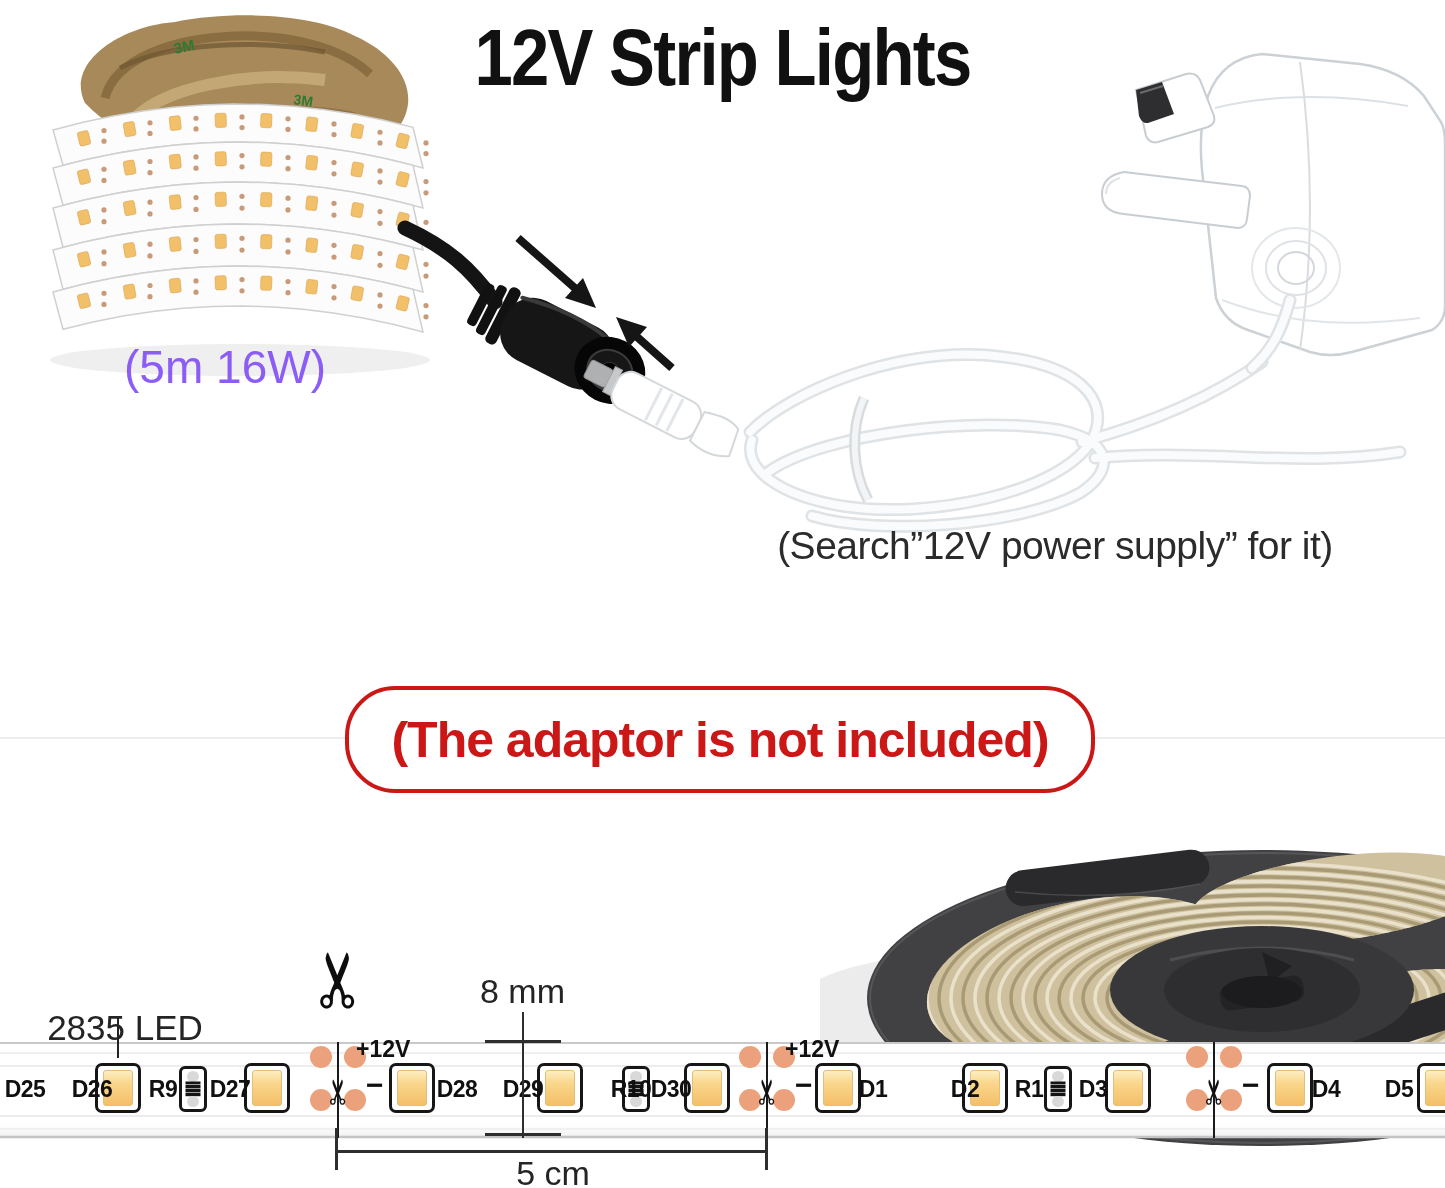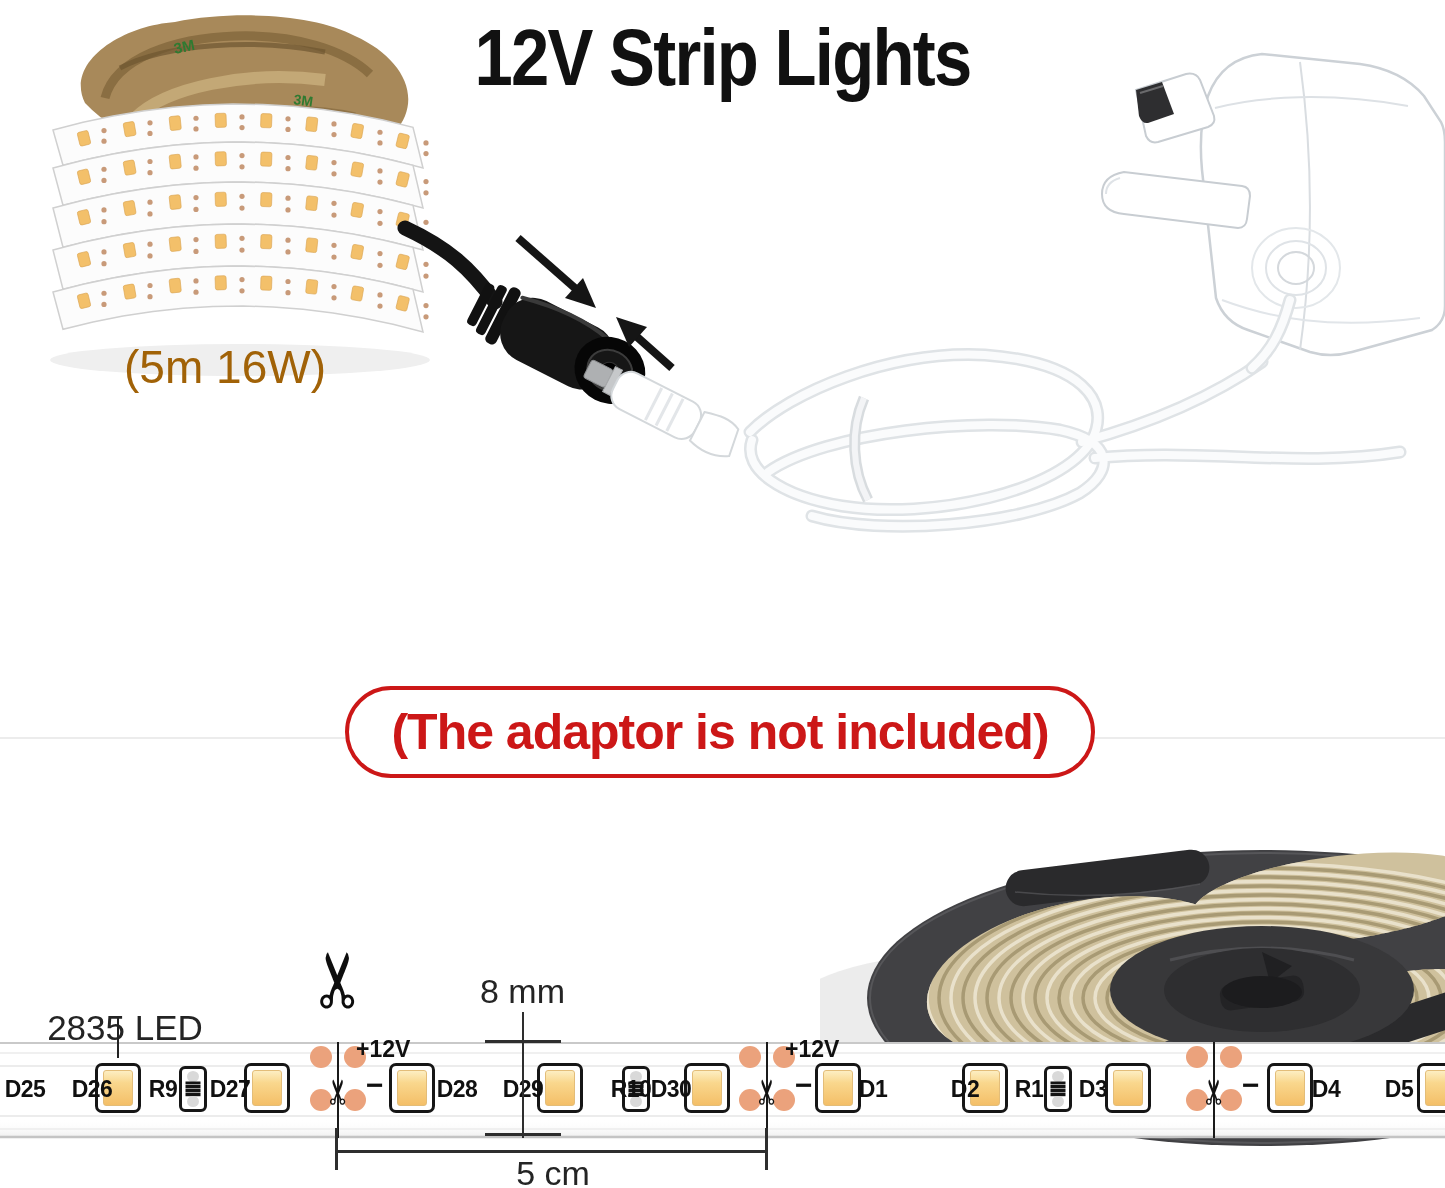--- a/index.html
+++ b/index.html
@@ -4,25 +4,25 @@
 <style>
   html,body{margin:0;padding:0;background:#fff;}
   #stage{position:relative;width:1445px;height:1188px;background:#fff;overflow:hidden;
          font-family:"Liberation Sans",sans-serif;color:#232323;}
   svg{display:block;}
   .abs{position:absolute;}
 
   
   .title{left:280px;top:16px;width:885px;text-align:center;font-size:80px;font-weight:bold;
          color:#111;letter-spacing:-2px;transform:scaleX(.86);line-height:1.05;z-index:5;}
-  .coil-caption{left:105px;top:340px;width:240px;text-align:center;font-size:46px;color:#a16207;z-index:5;}
+  .coil-caption{left:105px;top:340px;width:240px;text-align:center;font-size:46px;color:#8b5cf6;z-index:5;}
   .power-note{left:735px;top:524px;width:640px;text-align:center;font-size:39px;color:#2b2b2b;
               letter-spacing:-.5px;z-index:5;}
   .divider{left:0;top:737px;width:1445px;height:2px;background:#ececec;z-index:1;}
-  .warning-box{left:345px;top:686px;width:750px;height:92px;background:#fff;border:4px solid #cc1717;
+  .warning-box{left:345px;top:686px;width:750px;height:107px;background:#fff;border:4px solid #cc1717;
                border-radius:50px;display:flex;align-items:center;justify-content:center;z-index:2;
                box-sizing:border-box;}
   .warning-text{font-size:50px;font-weight:bold;color:#cc1717;letter-spacing:-1px;white-space:nowrap;}
   .cut-note{left:85px;top:833px;width:610px;text-align:center;font-size:37px;color:#2e2e2e;
             line-height:1.22;z-index:5;}
 
   
   #strip-layer{position:absolute;inset:0;z-index:4;}
   .led{position:absolute;top:1063px;width:46px;height:50px;background:#fff;border:3px solid #161616;
        border-radius:7px;box-sizing:border-box;display:flex;align-items:center;justify-content:center;}
@@ -267,20 +267,21 @@
       <ellipse cx="1296" cy="268" rx="44" ry="40" fill="none" stroke="#e3e7ea" stroke-width="2"></ellipse>
       <ellipse cx="1296" cy="268" rx="30" ry="27" fill="none" stroke="#dfe3e7" stroke-width="2"></ellipse>
       <ellipse cx="1296" cy="268" rx="18" ry="16" fill="none" stroke="#d4d8dc" stroke-width="2"></ellipse>
       <path d="M1290,300 C1282,330 1272,350 1252,368" fill="none" stroke="#dfe3e6" stroke-width="13" stroke-linecap="round"></path>
       <path d="M1290,300 C1282,330 1272,350 1252,368" fill="none" stroke="#fafbfc" stroke-width="8" stroke-linecap="round"></path>
     </g>
   </svg>
 
   <div class="abs title">12V Strip Lights</div>
   <div class="abs coil-caption">(5m 16W)</div>
+  <div class="abs power-note">(Search”12V power supply” for it)</div>
   <div class="abs divider"></div>
   <div class="abs warning-box">
     <span class="warning-text">(The adaptor is not included)</span>
   </div>
 
   <svg class="abs" style="left:820px;top:840px;z-index:2" width="625" height="312" viewBox="0 0 625 312">
     <defs>
       <clipPath id="windClip">
         <ellipse cx="270" cy="140" rx="165" ry="80" transform="rotate(-10 270 140)"></ellipse>
         <ellipse cx="560" cy="200" rx="140" ry="62" transform="rotate(-16 560 200)"></ellipse>

